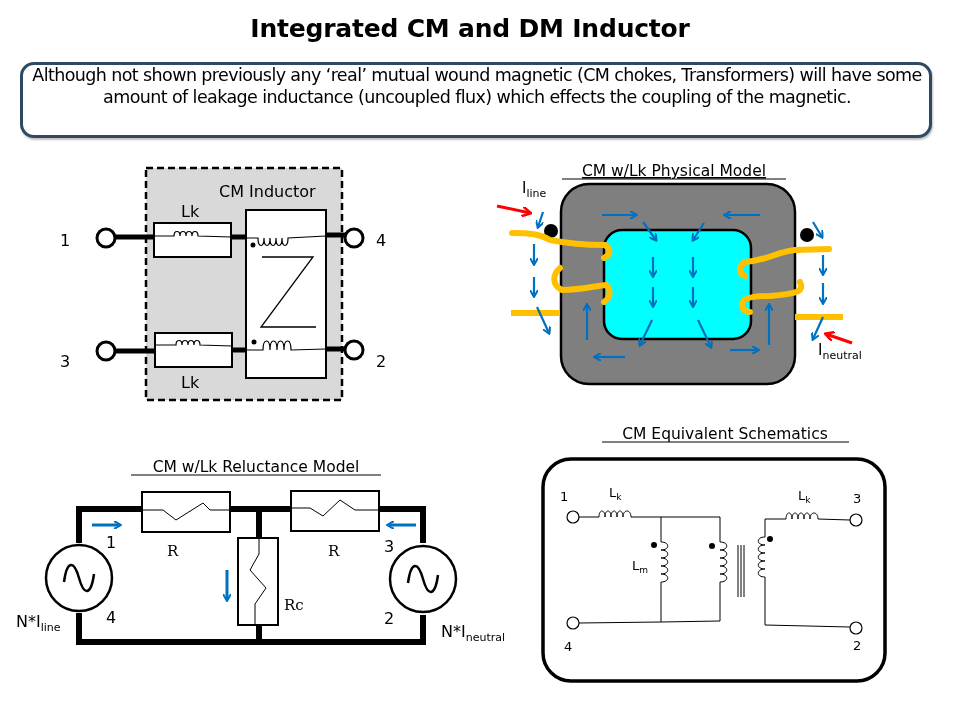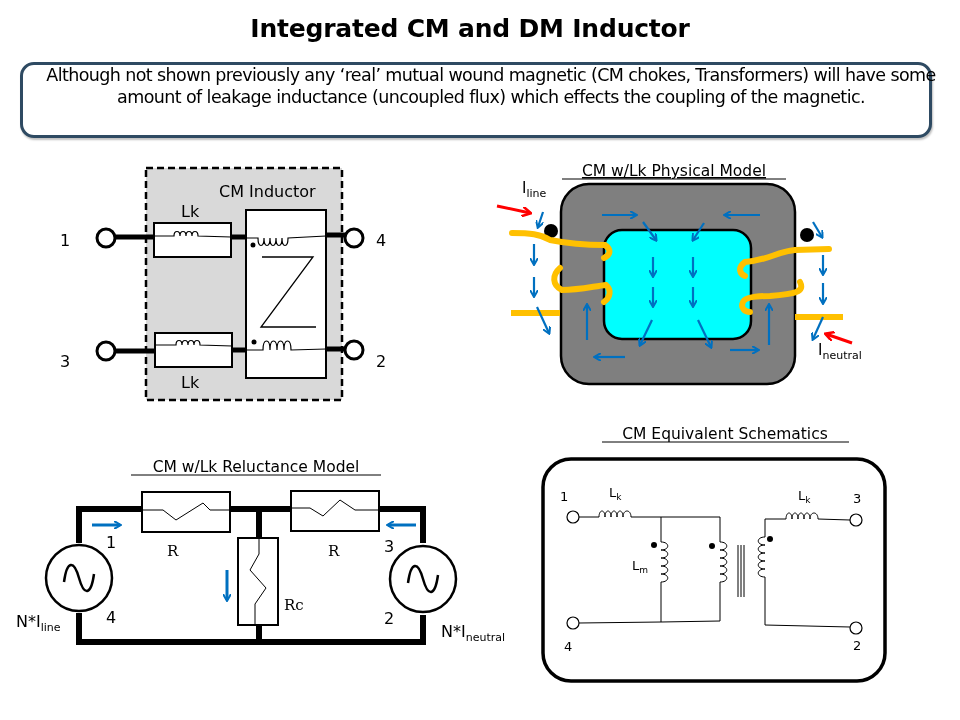--- a/index.html
+++ b/index.html
@@ -1,19 +1,19 @@
 <!DOCTYPE html>
 <html><head>
   <meta charset="utf-8">
   <style>
     html, body { margin: 0; padding: 0; background: #ffffff; }
     body { width: 960px; height: 720px; position: relative; overflow: hidden; font-family: "DejaVu Sans", sans-serif; color: #000; }
     .title { position: absolute; left: 0; top: 14px; width: 940px; text-align: center; font-weight: bold; font-size: 25px; font-family: "DejaVu Sans", sans-serif; letter-spacing: -0.2px; }
     .callout { position: absolute; left: 20px; top: 62px; width: 912px; height: 76px; border: 3px solid #2e4a62; border-radius: 14px; box-sizing: border-box; background: #fff; box-shadow: 1px 2px 2px rgba(0,0,0,0.25); }
-    .callout-text { position: absolute; left: 36px; top: 64px; width: 910px; text-align: center; font-size: 17.5px; line-height: 22px; font-family: "DejaVu Sans", sans-serif; letter-spacing: -0.6px; }
+    .callout-text { position: absolute; left: 22px; top: 64px; width: 910px; text-align: center; font-size: 17.5px; line-height: 22px; font-family: "DejaVu Sans", sans-serif; letter-spacing: -0.6px; }
     svg.diagram { position: absolute; left: 0; top: 0; }
     .lbl { font-family: "DejaVu Sans", sans-serif; }
     .ser { font-family: "DejaVu Serif", serif; }
   </style>
 </head>
 <body>
 
 <div class="title">Integrated CM and DM Inductor</div>
 <div class="callout"></div>
 <div class="callout-text">Although not shown previously any ‘real’ mutual wound magnetic (CM chokes, Transformers) will have some amount of leakage inductance (uncoupled flux) which effects the coupling of the magnetic.</div>

